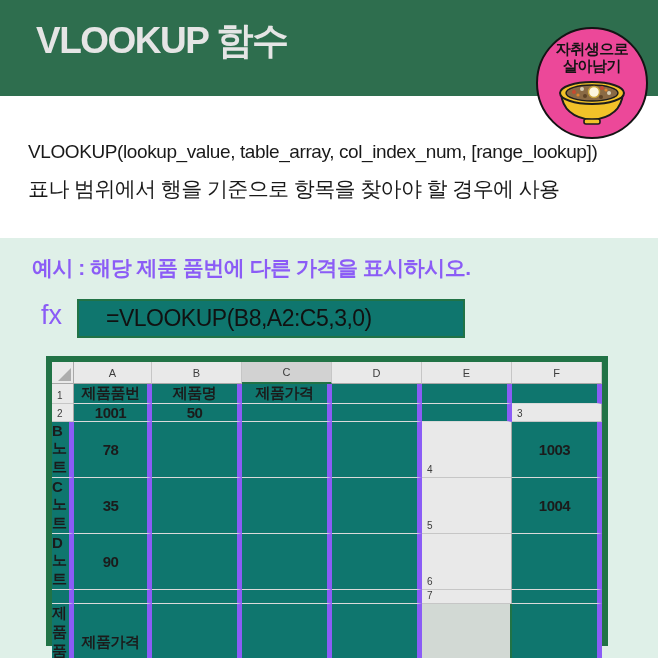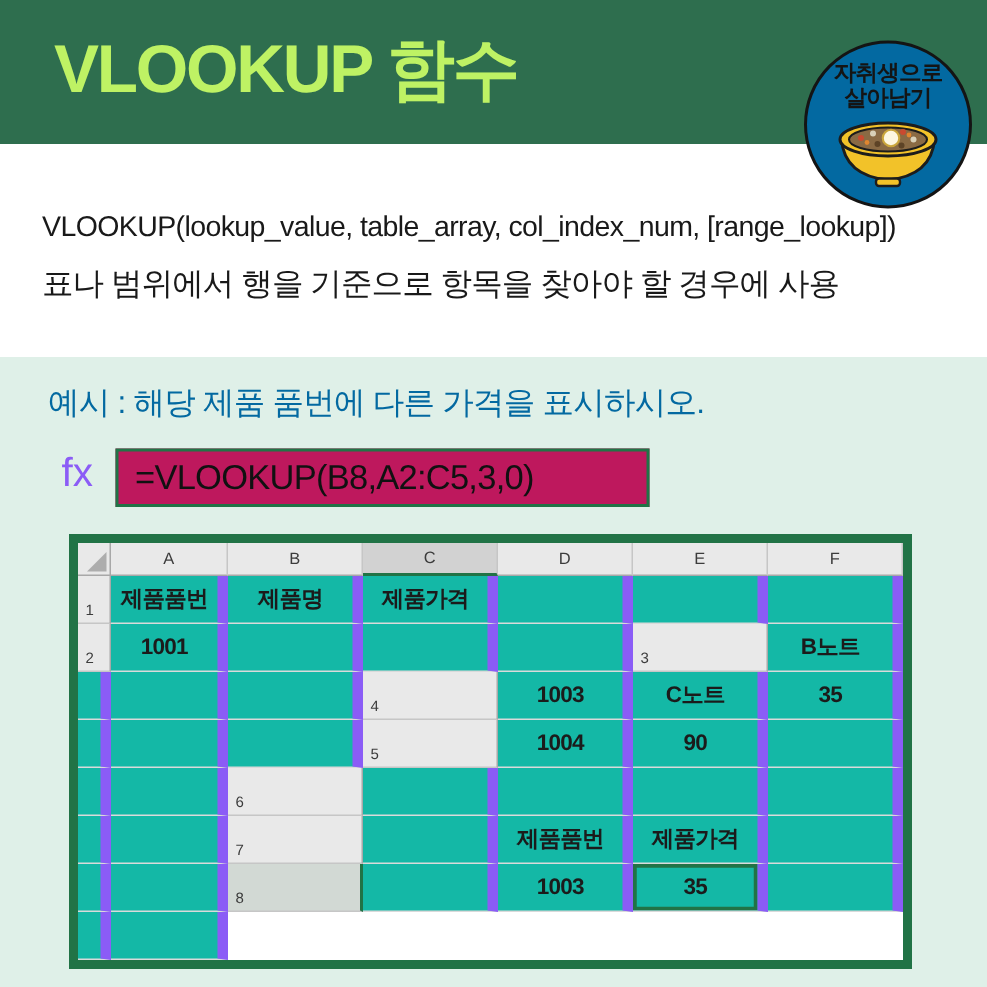--- a/index.html
+++ b/index.html
@@ -6,56 +6,56 @@
   body{
     width:658px;height:658px;position:relative;overflow:hidden;
     background:#dff0e8;
     font-family:"Liberation Sans","DejaVu Sans",sans-serif;
     color:#1a1a1a;
   }
   
   .banner{position:absolute;left:0;top:0;width:658px;height:96px;background:#2e6e4e;}
   .banner-title{
     position:absolute;left:36px;top:16px;
-    font-size:45px;font-weight:800;letter-spacing:-1.5px;color:#bef264;
+    font-size:37px;font-weight:800;letter-spacing:-1.5px;color:#e5e5e5;
     white-space:nowrap;
   }
   
   .badge{
     position:absolute;left:536px;top:27px;width:112px;height:112px;
-    background:#0369a1;border:2.5px solid #141414;border-radius:50%;
+    background:#ec4899;border:2.5px solid #141414;border-radius:50%;
     box-sizing:border-box;z-index:5;
     display:flex;flex-direction:column;align-items:center;justify-content:flex-start;
     padding-top:11px;
   }
   .badge-line{font-size:15px;font-weight:700;line-height:17px;color:#141414;letter-spacing:-0.5px;}
   .badge-bowl{margin-top:3px;}
   
   .white-band{position:absolute;left:0;top:96px;width:658px;height:142px;background:#ffffff;}
   .syntax-line{
     position:absolute;left:28px;top:141px;width:620px;
     font-size:19px;letter-spacing:-0.4px;color:#191919;white-space:nowrap;
   }
   .usage-line{
     position:absolute;left:28px;top:175px;width:620px;
     font-size:21px;font-weight:500;letter-spacing:-0.6px;color:#191919;white-space:nowrap;
   }
   
   .example-prompt{
     position:absolute;left:32px;top:254px;
-    font-size:21px;font-weight:400;letter-spacing:-0.5px;color:#0369a1;white-space:nowrap;
+    font-size:21px;font-weight:700;letter-spacing:-0.5px;color:#8b5cf6;white-space:nowrap;
   }
   .fx-label{
     position:absolute;left:41px;top:300px;
     font-size:27px;font-weight:500;color:#8b5cf6;
   }
   .formula-box{
-    position:absolute;left:77px;top:299px;width:356px;height:39px;
-    background:#be185d;border:2px solid #217346;box-sizing:border-box;
-    display:flex;align-items:center;padding-left:11px;
+    position:absolute;left:77px;top:299px;width:388px;height:39px;
+    background:#0f766e;border:2px solid #217346;box-sizing:border-box;
+    display:flex;align-items:center;padding-left:27px;
     font-size:23px;letter-spacing:-0.5px;color:#111111;white-space:nowrap;
   }
   
   .sheet{
     position:absolute;left:46px;top:356px;width:562px;height:290px;
     border:6px solid #217346;box-sizing:border-box;background:#ffffff;
   }
   .grid{
     display:grid;width:550px;height:278px;
     grid-template-columns:22px 78px 90px 90px 90px 90px 1fr;
@@ -75,21 +75,21 @@
     font-size:11px;color:#3c3c3c;box-sizing:border-box;
   }
   .ch.sel{background:#d2d2d2;border-bottom:2px solid #217346;}
   .rh{
     background:#e9e9e9;border-right:1px solid #a8a8a8;border-bottom:1px solid #c6c6c6;
     display:flex;align-items:flex-end;justify-content:flex-start;
     padding:0 0 2px 5px;font-size:10px;color:#3c3c3c;box-sizing:border-box;
   }
   .rh.sel{background:#d2d9d4;border-right:2px solid #217346;}
   .cell{
-    background:#14b8a6;border-right:7px solid #8b5cf6;border-bottom:1px solid #dadada;
+    background:#0f766e;border-right:5px solid #8b5cf6;border-bottom:1px solid #dadada;
     display:flex;align-items:center;justify-content:center;
     font-size:15px;font-weight:700;letter-spacing:-0.5px;color:#1b1b1b;
     box-sizing:border-box;position:relative;
   }
   .cell.active{box-shadow:inset 0 0 0 2.5px #217346;z-index:2;}
 </style>
 </head>
 <body>
 
 <div class="banner">
@@ -137,37 +137,40 @@
       <div class="ch">F</div>
       <div class="rh">1</div>
       <div class="cell">제품품번</div>
       <div class="cell">제품명</div>
       <div class="cell">제품가격</div>
       <div class="cell"></div>
       <div class="cell"></div>
       <div class="cell"></div>
       <div class="rh">2</div>
       <div class="cell">1001</div>
+      <div class="cell">50</div>
       <div class="cell"></div>
       <div class="cell"></div>
       <div class="cell"></div>
       <div class="rh">3</div>
       <div class="cell">B노트</div>
+      <div class="cell">78</div>
       <div class="cell"></div>
       <div class="cell"></div>
       <div class="cell"></div>
       <div class="rh">4</div>
       <div class="cell">1003</div>
       <div class="cell">C노트</div>
       <div class="cell">35</div>
       <div class="cell"></div>
       <div class="cell"></div>
       <div class="cell"></div>
       <div class="rh">5</div>
       <div class="cell">1004</div>
+      <div class="cell">D노트</div>
       <div class="cell">90</div>
       <div class="cell"></div>
       <div class="cell"></div>
       <div class="cell"></div>
       <div class="rh">6</div>
       <div class="cell"></div>
       <div class="cell"></div>
       <div class="cell"></div>
       <div class="cell"></div>
       <div class="cell"></div>

